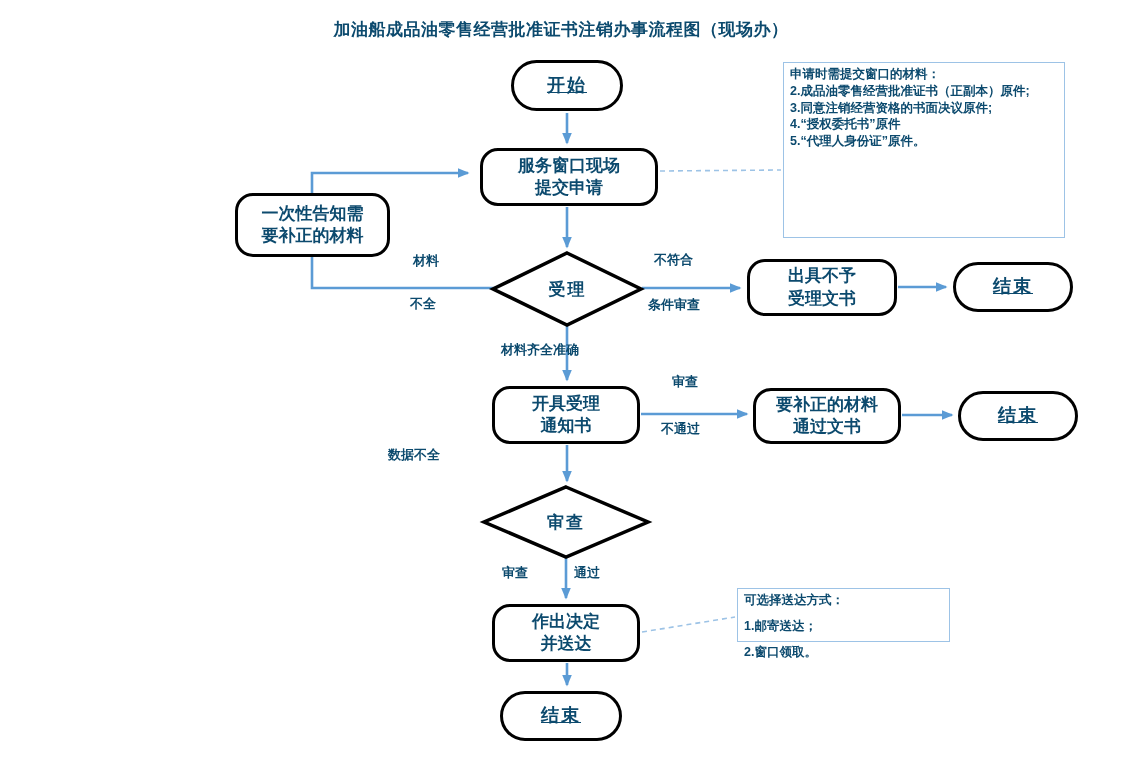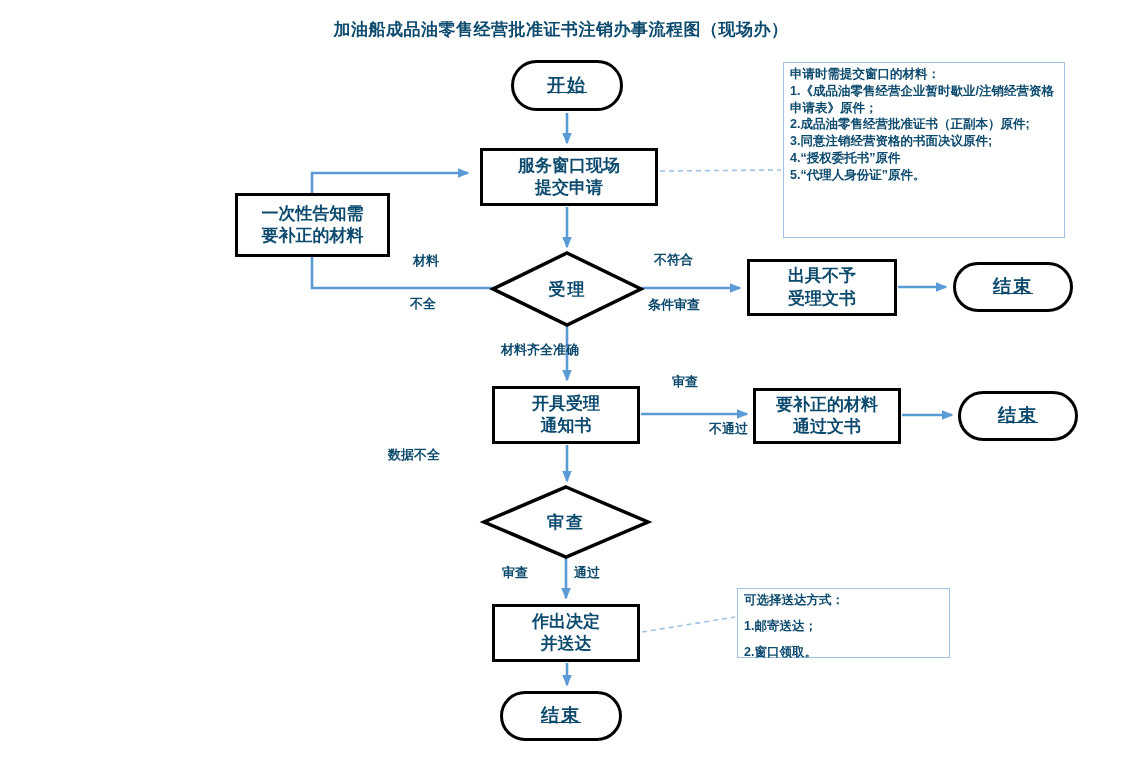--- a/index.html
+++ b/index.html
@@ -10,21 +10,21 @@
   .connector-layer{position:absolute;left:0;top:0;z-index:0;}
   .page-title{
     position:absolute;top:18px;left:0;width:1122px;text-align:center;
     font-size:17px;font-weight:bold;z-index:1;letter-spacing:.5px;
   }
   .page-title .t1{font-family:"Liberation Serif","DejaVu Serif",serif;font-weight:bold;}
   .page-title .t2{font-family:"Liberation Sans","DejaVu Sans",sans-serif;font-weight:900;}
   .node{
     position:absolute;display:flex;align-items:center;justify-content:center;
     text-align:center;white-space:pre-line;font-weight:bold;background:#fff;
-    box-sizing:border-box;z-index:1;line-height:1.32;
+    box-sizing:border-box;z-index:1;line-height:1.32;border-radius:18px;
   }
   .process{border:3.5px solid #000;font-size:17px;}
   .terminal{border:3.5px solid #000;border-radius:26px;font-size:18px;letter-spacing:2px;text-decoration:underline;}
   .dtext{
     position:absolute;display:flex;align-items:center;justify-content:center;
     font-weight:bold;font-size:17px;background:transparent;z-index:1;letter-spacing:2px;
   }
   .elabel{
     position:absolute;font-weight:bold;font-size:13px;white-space:nowrap;
     background:transparent;z-index:1;
@@ -92,33 +92,32 @@
 
   <div class="dtext" style="left:494px;top:254px;width:147px;height:71px;">受理</div>
   <div class="dtext" style="left:484px;top:487px;width:164px;height:70px;">审查</div>
 
   <div class="elabel" style="left:413px;top:252px;">材料</div>
   <div class="elabel" style="left:410px;top:295px;">不全</div>
   <div class="elabel" style="left:654px;top:251px;">不符合</div>
   <div class="elabel" style="left:648px;top:296px;">条件审查</div>
   <div class="elabel" style="left:501px;top:341px;">材料齐全准确</div>
   <div class="elabel" style="left:672px;top:373px;">审查</div>
-  <div class="elabel" style="left:661px;top:420px;margin-left:48px;">不通过</div>
+  <div class="elabel" style="left:661px;top:420px;">不通过</div>
   <div class="elabel" style="left:388px;top:446px;">数据不全</div>
   <div class="elabel" style="left:502px;top:564px;">审查</div>
   <div class="elabel" style="left:574px;top:564px;">通过</div>
 
   <div class="note" style="left:783px;top:62px;width:282px;height:176px;">
     <p class="note-line">申请时需提交窗口的材料：</p>
-    <p class="note-line">1.《成品油零售经营企业暂时歇业/注销经营资格申请表》原件；</p>
     <p class="note-line">2.成品油零售经营批准证书（正副本）原件;</p>
     <p class="note-line">3.同意注销经营资格的书面决议原件;</p>
     <p class="note-line">4.“授权委托书”原件</p>
     <p class="note-line">5.“代理人身份证”原件。</p>
   </div>
 
-  <div class="note note-delivery" style="left:737px;top:588px;width:213px;height:70px;">
+  <div class="note note-delivery" style="left:737px;top:588px;width:213px;height:54px;">
     <p class="note-line">可选择送达方式：</p>
     <p class="note-line">1.邮寄送达；</p>
     <p class="note-line">2.窗口领取。</p>
   </div>
 
 </div>
 
 </body></html>

